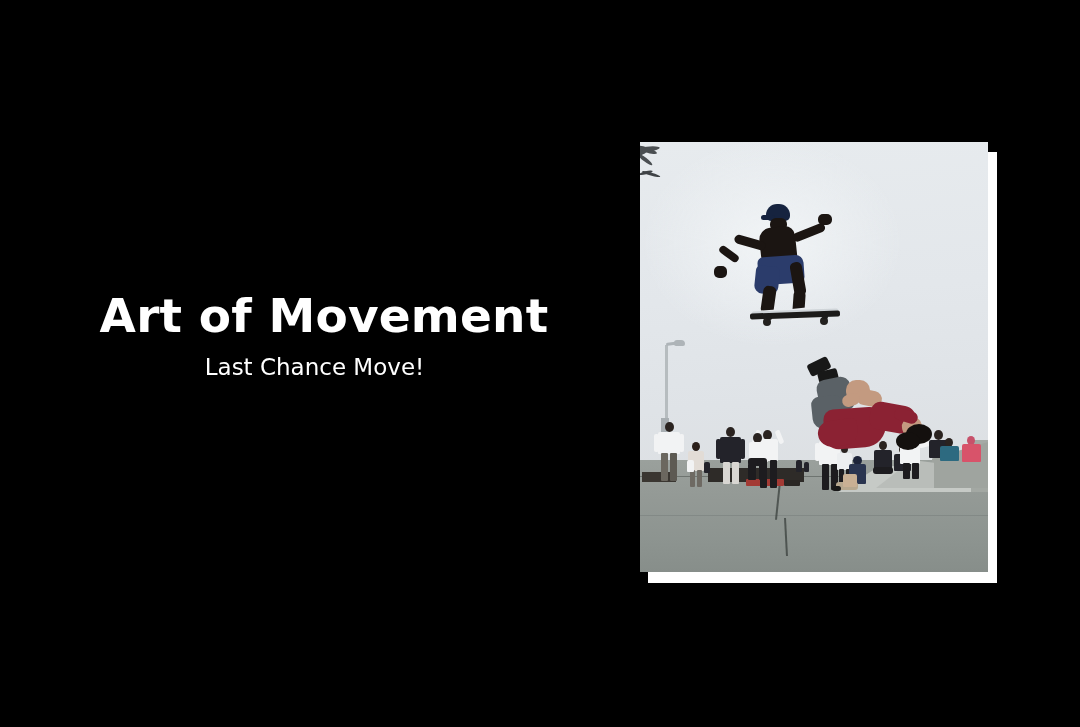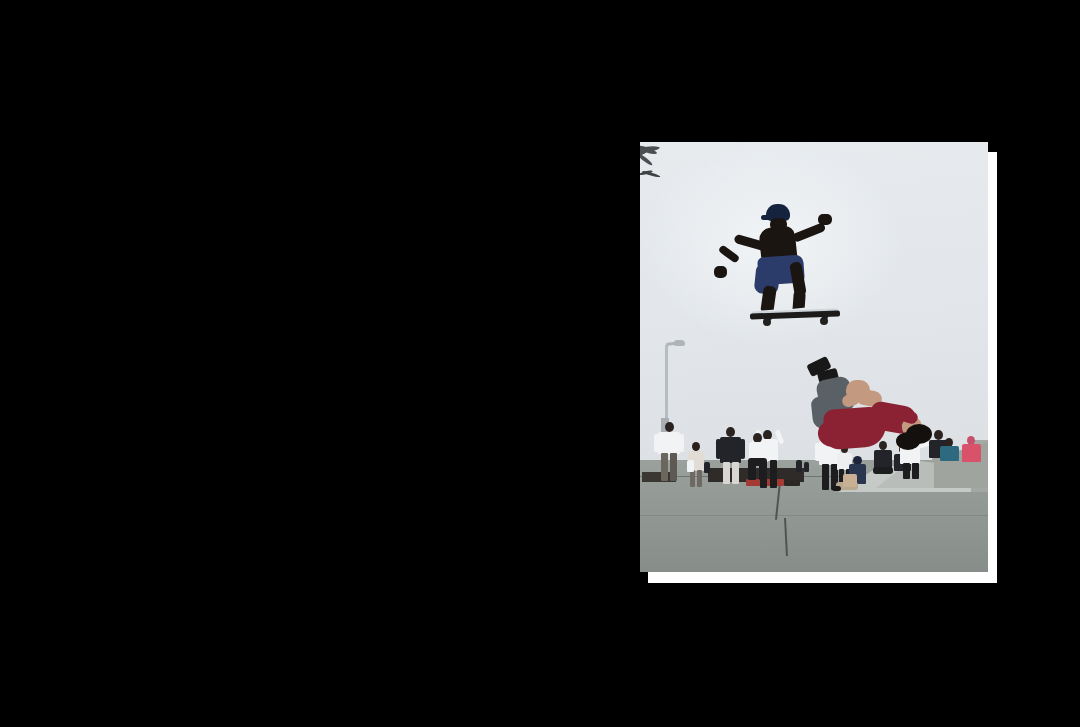--- a/index.html
+++ b/index.html
@@ -197,20 +197,24 @@
   .shirt-navy  { background: #2a3550; }
 
   .sb-red { position: absolute; background: #a33a34; border-radius: 1px; }
   .sb-dark { position: absolute; background: #2a2724; border-radius: 1px; }
 </style>
 </head>
 <body>
 
 <div id="stage">
 
+  <div id="text-block">
+    <h1 id="page-title">Art of Movement</h1>
+    <p id="page-subtitle">Last Chance Move!</p>
+  </div>
 
   <div id="photo-card">
 
     <div id="photo-frame-backing"></div>
 
     <div id="photo">
 
       <div class="sky"></div>
 
       <div>

